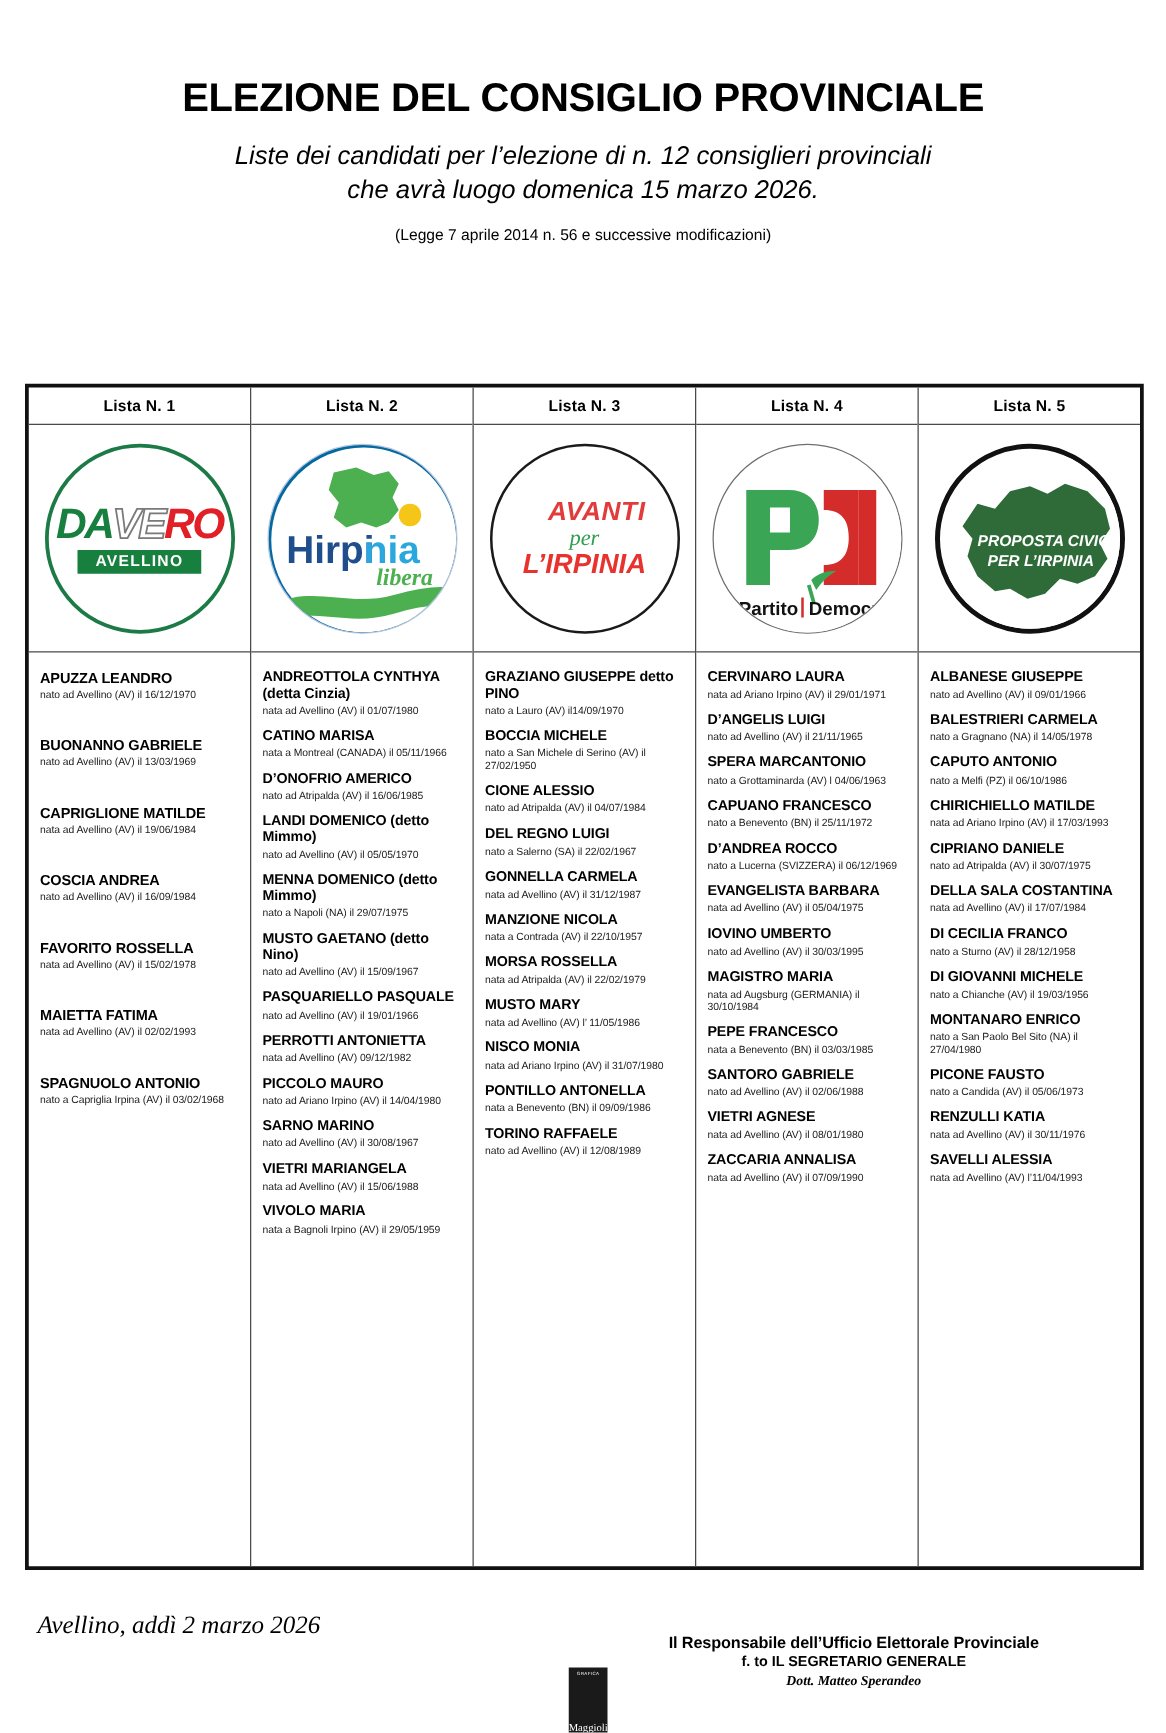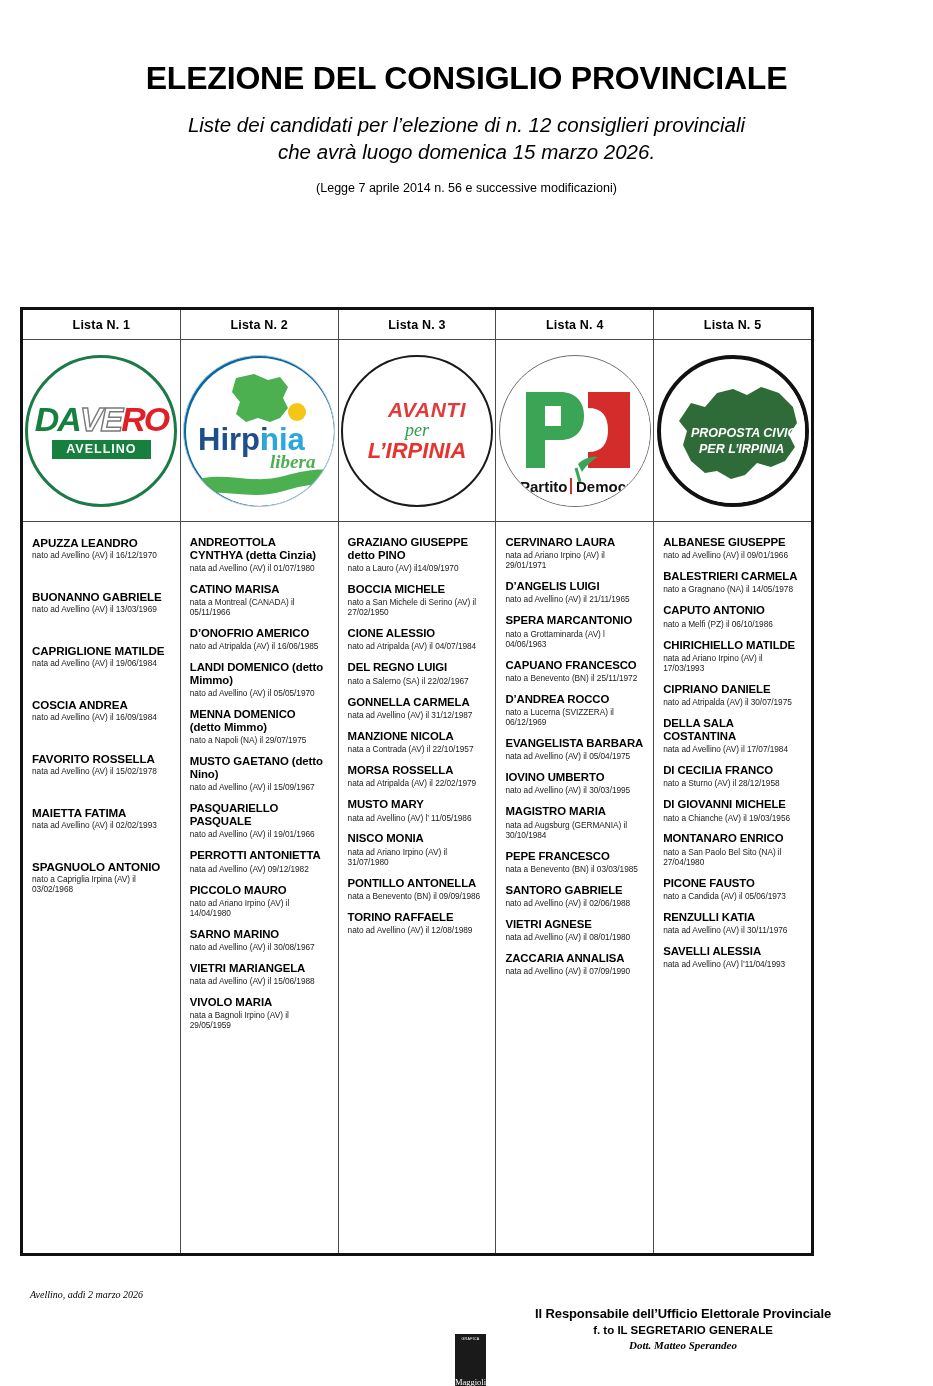--- a/index.html
+++ b/index.html
@@ -25,21 +25,21 @@
   }
   .title-desc{
     font-size:20.5px;font-style:italic;line-height:1.32;margin-top:17px;
   }
   .title-law{
     font-size:12.5px;margin-top:16px;
   }
 
   
   .tablewrap{
-    position:absolute;left:20px;top:307px;width:794px;height:949px;
+    position:absolute;left:20px;top:307px;width:895px;height:949px;
     border:3px solid #111;box-sizing:border-box;background:#fff;
   }
   .grid{display:flex;width:100%;height:100%;box-sizing:border-box;}
   .col{
     flex:1 1 0;min-width:0;display:flex;flex-direction:column;
     border-right:1px solid #4a4a4a;box-sizing:border-box;
   }
   .col:last-child{border-right:none;}
 
   .col-head{
@@ -96,21 +96,21 @@
 
   
   .lg4{border:1.5px solid #6f6f6f;border-radius:50%;background:#fff;overflow:hidden;
        box-sizing:border-box;text-align:right;}
   
   .lg5{border:4px solid #111;border-radius:50%;background:#fff;overflow:hidden;
        box-sizing:border-box;}
 
   
   .foot-left{
-    position:absolute;left:30px;top:1289px;font-size:10px;font-style:italic;
+    position:absolute;left:30px;top:1289px;font-size:20px;font-style:italic;
     font-family:"Liberation Serif", serif;
   }
   .foot-right{position:absolute;right:40px;top:1306px;text-align:center;width:420px;}
   .fr1{font-size:13px;font-weight:bold;letter-spacing:-0.1px;}
   .fr2{font-size:11.5px;font-weight:bold;margin-top:3px;}
   .fr3{font-size:11px;font-style:italic;font-weight:bold;margin-top:3px;
        font-family:"Liberation Serif", serif;}
   .stamp{
     position:absolute;left:455px;top:1334px;width:31px;height:57px;background:#1a1a1a;
     color:#fff;display:flex;flex-direction:column;justify-content:space-between;

